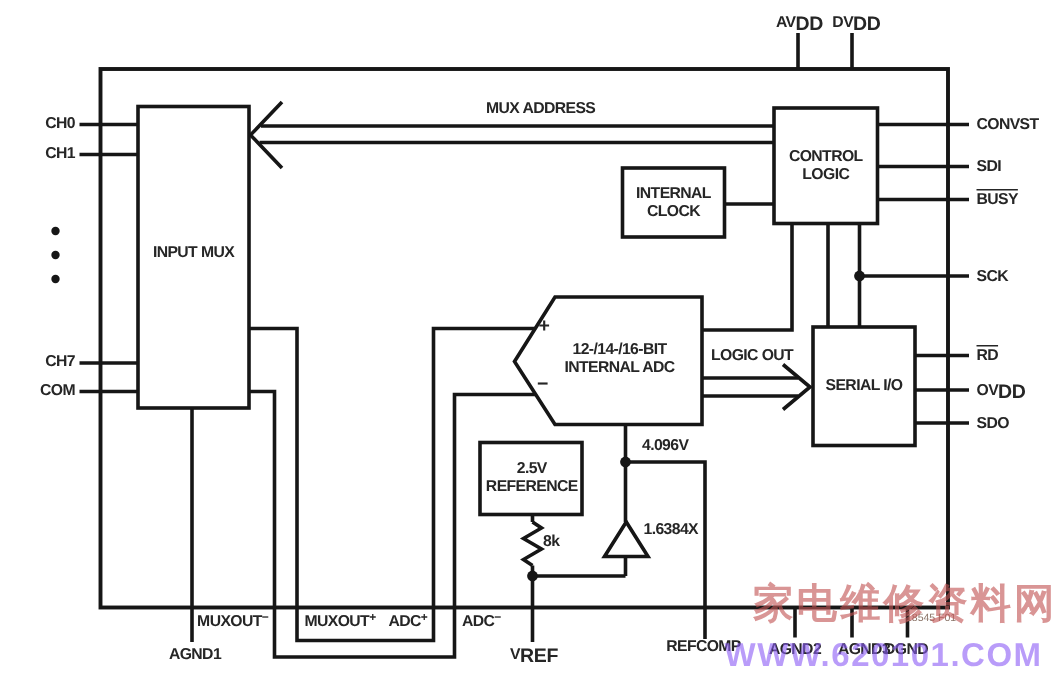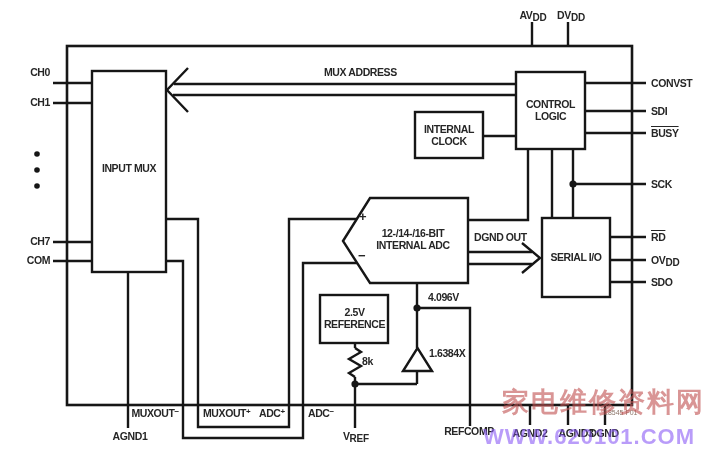--- a/index.html
+++ b/index.html
@@ -3,21 +3,21 @@
 <meta charset="utf-8">
 <style>
   html,body{margin:0;padding:0;background:#fff;}
   #stage{position:relative;width:701px;height:453px;background:#ffffff;overflow:hidden;
          font-family:"Liberation Sans",sans-serif;}
   svg{position:absolute;left:0;top:0;}
   .d{position:absolute;font-size:10.5px;font-weight:700;letter-spacing:-0.4px;
      color:#262626;white-space:nowrap;line-height:12px;}
   .c{text-align:center;}
   .r{text-align:right;}
-  .sub{font-size:10px;vertical-align:-2px;letter-spacing:-0.2px;}
+  .sub{font-size:13px;vertical-align:-2px;letter-spacing:-0.2px;}
   .sup{font-size:8px;vertical-align:3px;letter-spacing:-0.2px;}
   .ovl{text-decoration:overline;}
   .sign{font-size:13px;font-weight:700;letter-spacing:0;}
   .fignote{font-size:7px;font-weight:400;letter-spacing:0;color:#8a7468;}
   .wm1{font-size:27px;font-weight:700;letter-spacing:2px;opacity:0.62;}
   .wm2{font-size:22px;font-weight:700;letter-spacing:1px;opacity:0.60;}
 </style>
 </head>
 <body>
 
@@ -88,21 +88,21 @@
     <g fill="#161616" stroke="none">
       <circle cx="573" cy="184" r="3.6"></circle>
       <circle cx="417" cy="308" r="3.6"></circle>
       <circle cx="355" cy="384" r="3.6"></circle>
       <circle cx="37" cy="154" r="2.8"></circle>
       <circle cx="37" cy="170" r="2.8"></circle>
       <circle cx="37" cy="186" r="2.8"></circle>
     </g>
   </svg>
 
-  <div class="d r" style="left:6px;top:66px;width:44px"><span>CH0</span></div>
+  <div class="d r" style="left:6px;top:76px;width:44px"><span>CH0</span></div>
   <div class="d r" style="left:6px;top:96px;width:44px"><span>CH1</span></div>
   <div class="d r" style="left:6px;top:235px;width:44px"><span>CH7</span></div>
   <div class="d r" style="left:6px;top:254px;width:44px"><span>COM</span></div>
 
   <div class="d c" style="left:512px;top:9px;width:42px"><span>AV</span><span class="sub">DD</span></div>
   <div class="d c" style="left:550px;top:9px;width:42px"><span>DV</span><span class="sub">DD</span></div>
 
   <div class="d" style="left:651px;top:77px"><span>CONVST</span></div>
   <div class="d" style="left:651px;top:105px"><span>SDI</span></div>
   <div class="d" style="left:651px;top:127px"><span class="ovl">BUSY</span></div>
@@ -139,20 +139,20 @@
   <div class="d c" style="left:320px;top:306px;width:69px">
     <div>2.5V</div>
       <div>REFERENCE</div>
   </div>
   <div class="d sign" style="left:359px;top:211px"><span>+</span></div>
   <div class="d sign" style="left:358px;top:250px"><span>−</span></div>
   <div class="d" style="left:429px;top:347px"><span>1.6384X</span></div>
   <div class="d" style="left:362px;top:355px"><span>8k</span></div>
 
   <div class="d" style="left:324px;top:66px"><span>MUX ADDRESS</span></div>
-  <div class="d" style="left:474px;top:231px"><span>DGND OUT</span></div>
+  <div class="d" style="left:474px;top:231px"><span>LOGIC OUT</span></div>
   <div class="d" style="left:428px;top:291px"><span>4.096V</span></div>
 
   <div class="d fignote" style="left:604px;top:407px"><span>18545 F01</span></div>
   <div class="d wm1" style="left: 502px; top: 396px; color: rgb(194, 85, 85);"><span>家电维修资料网</span></div>
   <div class="d wm2" style="left: 483px; top: 431px; color: #8b5cf6;"><span>WWW.620101.COM</span></div>
 
 </div>
 
 </body></html>

